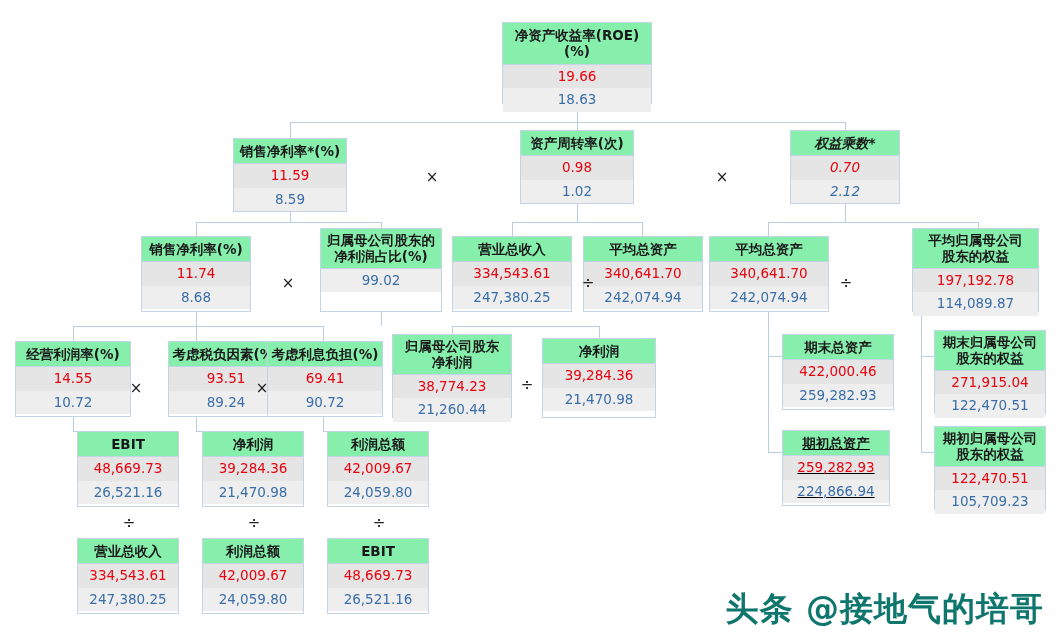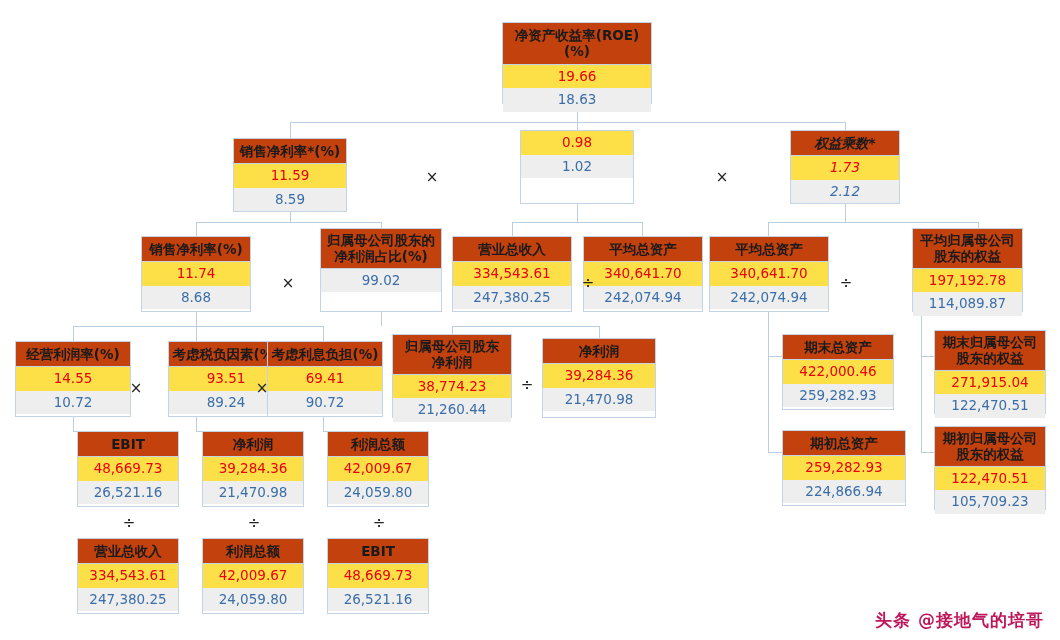--- a/index.html
+++ b/index.html
@@ -8,47 +8,47 @@
     font-family:"DejaVu Sans","Liberation Sans",sans-serif;overflow:hidden;
   }
   #canvas{position:absolute;left:0;top:0;width:1060px;height:640px;}
 
   
   .node{
     position:absolute;border:1px solid #c3d4e6;background:#fff;
     box-sizing:border-box;z-index:5;
   }
   .node .hd{
-    background:#c2410c;color:#1a1a1a;font-weight:bold;font-size:13.5px;
+    background:#86efac;color:#1a1a1a;font-weight:bold;font-size:13.5px;
     text-align:center;line-height:1.22;padding:4px 2px;
     border-bottom:1px solid #c3d4e6;box-sizing:border-box;
   }
   .node.h2 .hd{padding:3px 2px;}
   .node .v1,.node .v2{
     text-align:center;font-size:13.5px;line-height:1.0;
     padding:5px 2px;box-sizing:border-box;
   }
-  .node .v1{color:#e8000d;background:#fde047;}
+  .node .v1{color:#e8000d;background:#e5e5e5;}
   .node .v2{color:#3a6ea8;background:#eeeeee;}
 
   
   .op{
     position:absolute;font-size:15px;color:#222;z-index:6;
     text-align:center;font-family:"DejaVu Sans",sans-serif;
   }
 
   
   .ln{position:absolute;background:#b9cee3;z-index:1;}
   .lnv{width:1px;}
   .lnh{height:1px;}
 
   
   #watermark{
-    position:absolute;right:16px;bottom:8px;font-size:17px;font-weight:bold;
-    color:#be185d;letter-spacing:1px;z-index:20;white-space:nowrap;
+    position:absolute;right:16px;bottom:8px;font-size:33px;font-weight:bold;
+    color:#0f766e;letter-spacing:1px;z-index:20;white-space:nowrap;
     font-family:"DejaVu Sans","Liberation Sans",sans-serif;
   }
 </style>
 </head>
 <body>
 
 <div id="canvas">
 
   <div class="ln lnv" style="left:577px;top:104px;width:1px;height:18px;"></div>
   <div class="ln lnh" style="left:290px;top:122px;width:555px;height:1px;"></div>
@@ -110,29 +110,30 @@
 
   <div class="node" style="left:233px;top:138px;width:114px;height:74px;">
     <div class="hd">销售净利率*(%)</div>
     <div class="v1">11.59</div>
     <div class="v2">8.59</div>
   </div>
 
   <div class="op" style="left:420px;top:168px;width:24px;">×</div>
 
   <div class="node" style="left:520px;top:130px;width:114px;height:74px;">
+    <div class="hd">资产周转率(次)</div>
     <div class="v1">0.98</div>
     <div class="v2">1.02</div>
   </div>
 
   <div class="op" style="left:710px;top:168px;width:24px;">×</div>
 
   <div class="node" style="left:790px;top:130px;width:110px;height:74px;font-style:italic;">
     <div class="hd">权益乘数*</div>
-    <div class="v1">1.73</div>
+    <div class="v1">0.70</div>
     <div class="v2">2.12</div>
   </div>
 
   <div class="node" style="left:141px;top:236px;width:110px;height:76px;">
     <div class="hd">销售净利率(%)</div>
     <div class="v1">11.74</div>
     <div class="v2">8.68</div>
   </div>
 
   <div class="op" style="left:276px;top:274px;width:24px;">×</div>
@@ -160,21 +161,21 @@
   </div>
 
   <div class="node" style="left:709px;top:236px;width:120px;height:76px;">
     <div class="hd">平均总资产</div>
     <div class="v1">340,641.70</div>
     <div class="v2">242,074.94</div>
   </div>
 
   <div class="op" style="left:834px;top:274px;width:24px;">÷</div>
 
-  <div class="node h2" style="left:912px;top:228px;width:111px;height:84px;">
+  <div class="node h2" style="left:912px;top:228px;width:127px;height:84px;">
     <div class="hd">
       <span>平均归属母公司</span><br>
       <span>股东的权益</span>
     </div>
     <div class="v1">197,192.78</div>
     <div class="v2">114,089.87</div>
   </div>
 
   <div class="node" style="left:15px;top:341px;width:116px;height:76px;">
     <div class="hd">经营利润率(%)</div>
@@ -241,21 +242,21 @@
     <div class="v1">39,284.36</div>
     <div class="v2">21,470.98</div>
   </div>
 
   <div class="node" style="left:327px;top:431px;width:102px;height:76px;">
     <div class="hd">利润总额</div>
     <div class="v1">42,009.67</div>
     <div class="v2">24,059.80</div>
   </div>
 
-  <div class="node" style="left:782px;top:430px;width:124px;height:76px;">
+  <div class="node" style="left:782px;top:430px;width:108px;height:76px;text-decoration:underline;">
     <div class="hd">期初总资产</div>
     <div class="v1">259,282.93</div>
     <div class="v2">224,866.94</div>
   </div>
 
   <div class="node h2" style="left:934px;top:426px;width:112px;height:84px;">
     <div class="hd">
       <span>期初归属母公司</span><br>
       <span>股东的权益</span>
     </div>

